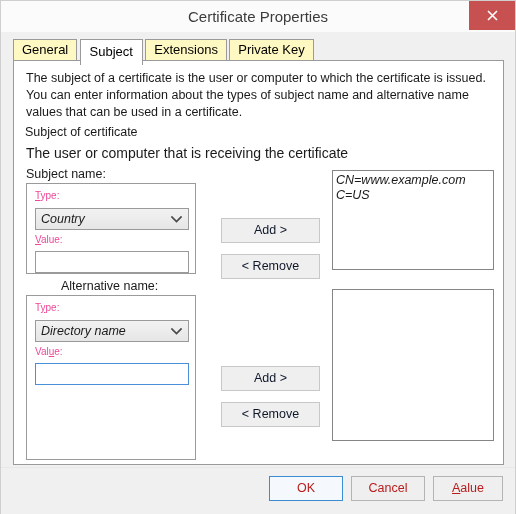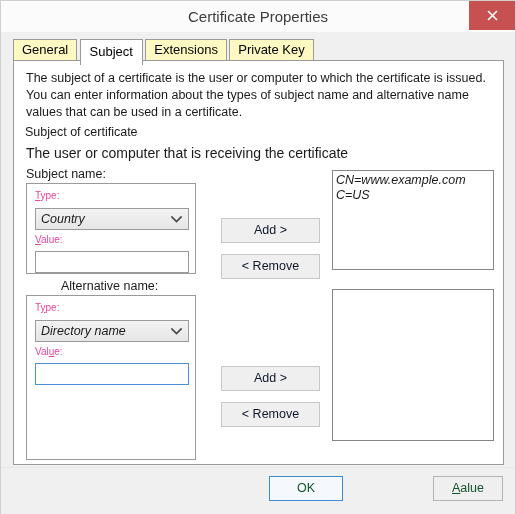--- a/index.html
+++ b/index.html
@@ -194,21 +194,21 @@
   
   .btn {
     position: absolute;
     box-sizing: border-box;
     height: 25px;
     line-height: 23px;
     text-align: center;
     font-size: 12.5px;
     border: 1px solid #b4b4b4;
     background: #efefef;
-    color: #14532d;
+    color: #b91c1c;
     font-family: "Liberation Sans", sans-serif;
     cursor: default;
     white-space: nowrap;
   }
   .btn.disabled {
     color: #0f172a;
     border-color: #c8c8c8;
     background: #efefef;
     margin-top: 22px;
   }
@@ -322,16 +322,17 @@
 
     <div class="btn disabled" style="left:207px; top:283px; width:99px;">Add &gt;</div>
     <div class="btn disabled" style="left:207px; top:319px; width:99px;">&lt; Remove</div>
 
     <div class="listbox" style="left:318px; top:228px; width:162px; height:152px;"></div>
 
   </div>
 
   <div id="footer">
     <div class="btn default-btn" style="left:268px; top:8px; width:74px;">OK</div>
+    <div class="btn" style="left:350px; top:8px; width:74px;">Cancel</div>
     <div class="btn" style="left:432px; top:8px; width:70px;"><u>A</u><span>alue</span></div>
   </div>
 
 </div>
 
 </body></html>

